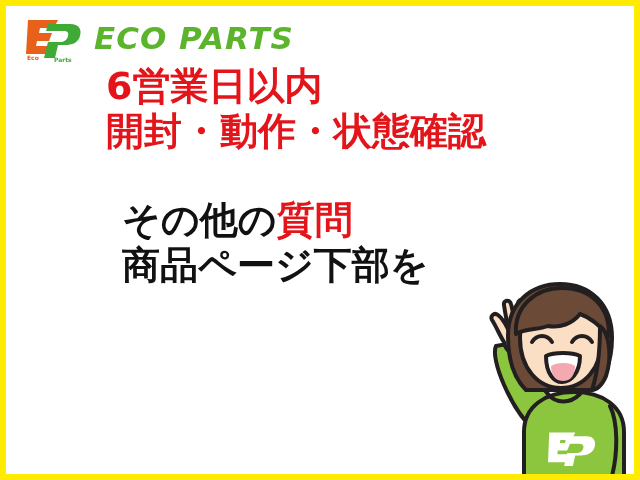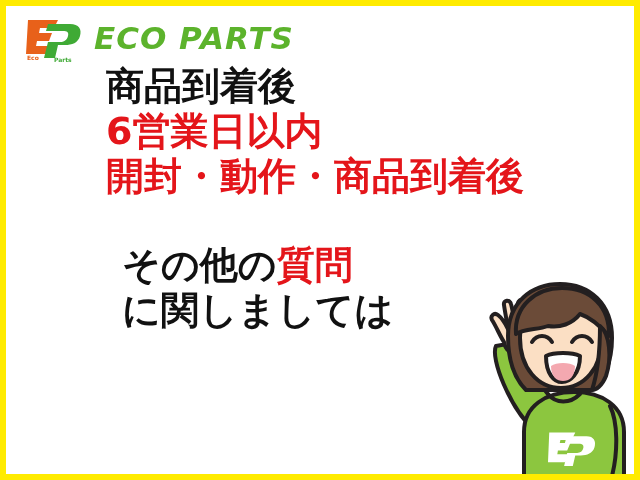--- a/index.html
+++ b/index.html
@@ -103,32 +103,31 @@
 
           <text x="3" y="46" font-family="DejaVu Sans, sans-serif" font-size="6" font-weight="bold" fill="#e8611a">Eco</text>
           <text x="30" y="48" font-family="DejaVu Sans, sans-serif" font-size="6" font-weight="bold" fill="#3faa35">Parts</text>
         </svg>
       </div>
       <div class="brand-word">ECO PARTS</div>
     </div>
 
     <div class="message">
 
-      <div class="msg-line">商品到着後</div>
 
       <div class="msg-line red">6営業日以内</div>
 
-      <div class="msg-line red">開封・動作・商品到着後</div>
+      <div class="msg-line red">開封・動作・状態確認</div>
 
 
       <div class="msg-gap"></div>
 
       <div class="msg-line msg-indent"><span class="blk">その他の</span><span class="red">質問</span></div>
 
-      <div class="msg-line msg-indent">に関しましては</div>
+      <div class="msg-line msg-indent">商品ページ下部を</div>
 
 
     </div>
 
     <div class="mascot">
       <svg viewBox="0 0 186 196" xmlns="http://www.w3.org/2000/svg" aria-hidden="true">
         <g stroke="#231f20" stroke-width="4" stroke-linejoin="round" stroke-linecap="round">
 
           <path d="M44 66 C38 78 58 128 82 150 L112 132 C92 112 70 82 66 62 Z" fill="#8cc63f"></path>
 

